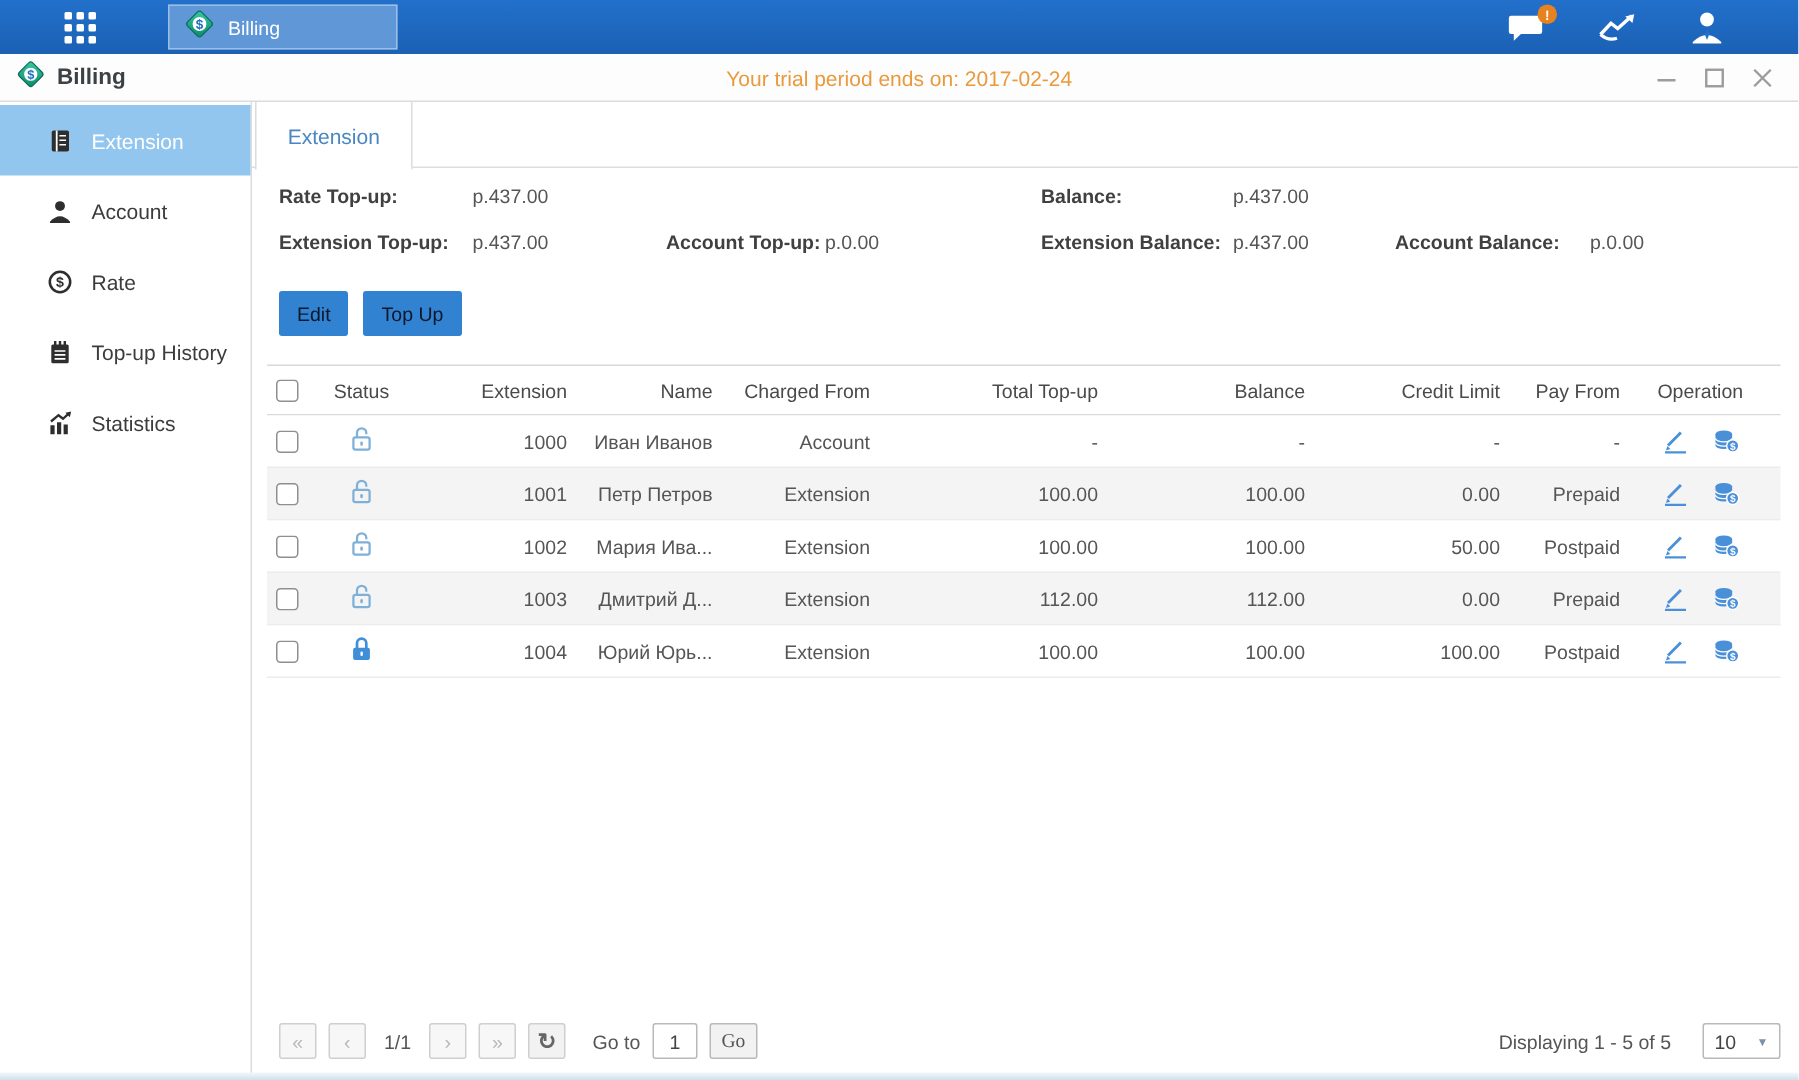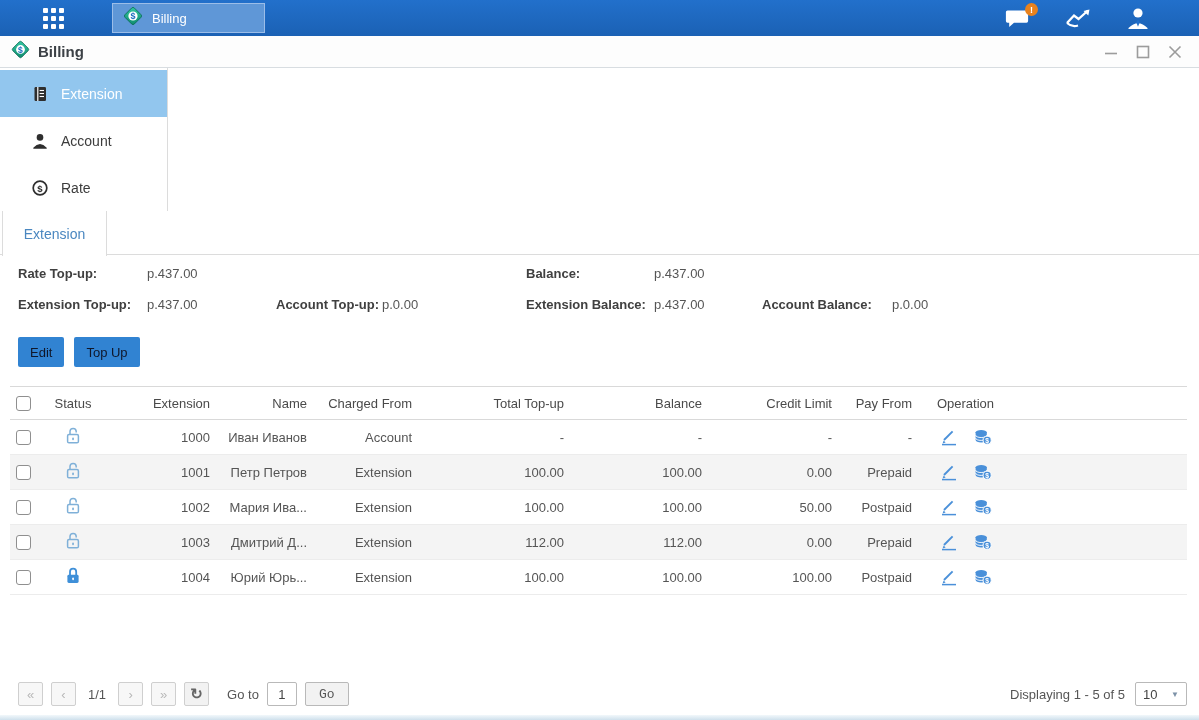--- a/index.html
+++ b/index.html
@@ -26,21 +26,21 @@
   
   .titlebar { position:relative; height:32px; background:#fdfdfd; border-bottom:1px solid #d8dde1;
     display:flex; align-items:center; }
   .win-title { display:flex; align-items:center; gap:7px; margin-left:10px; }
   .win-title .t { font-size:15px; font-weight:bold; color:#3c4146; }
   .trial { position:absolute; left:0; right:0; text-align:center; font-size:14px; color:var(--trial,#e89a3c); pointer-events:none; }
   .win-controls { position:absolute; right:16px; top:0; height:32px; display:flex; align-items:center; gap:16px; }
   .wc { width:16px; height:16px; display:flex; align-items:center; justify-content:center; cursor:pointer; }
 
   
-  .main { display:flex; height:652px;flex-direction:column; }
+  .main { display:flex; height:652px; }
   .sidebar { width:168px; border-right:1px solid #dcdcdc; padding-top:2px; background:#fff; }
   .nav-item { height:47px; display:flex; align-items:center; gap:12px; padding-left:30px;
     font-size:14px; color:#3c3c3c; cursor:pointer; }
   .nav-item.active { background:var(--active-nav,#92c6ee); color:#fff; }
   .nav-item .nicon { width:19px; height:19px; flex:0 0 19px; display:flex; align-items:center; justify-content:center; }
 
   .content { flex:1; position:relative; background:#fff; }
 
   .tabstrip { height:44px; border-bottom:1px solid #dcdcdc; display:flex; align-items:stretch; padding-left:2px; }
   .tab { width:105px; height:45px; margin-bottom:-1px; background:#fff; z-index:1;
@@ -81,23 +81,23 @@
   
   .pager { position:absolute; left:18px; right:12px; bottom:14px; display:flex; align-items:center; gap:8px;
     font-size:13px; color:#555; }
   .pbtn { width:25px; height:24px; background:#f7f7f7; border:1px solid #cfcfcf; border-radius:2px;
     display:flex; align-items:center; justify-content:center; color:#b8b8b8; font-size:13px; cursor:pointer; }
   .pbtn.refresh { color:#666; font-size:15px; font-weight:bold; background:#f2f2f2; }
   .page-ind { margin:0 4px; color:#555;text-align:center; }
   .goto-label { margin-left:10px; }
   .goto-input { width:30px; height:24px; border:1px solid #b9b9b9; border-radius:2px; text-align:center;
     font-size:13px; font-family:inherit; color:#444; }
-  .go-btn { width:44px; height:24px; background:#f2f2f2; border:1px solid #b9b9b9; border-radius:2px;
-    font-size:13px; font-family:Liberation Mono, monospace; color:#555; cursor:pointer; }
-  .pager-right { margin-left:auto; display:flex; align-items:center; gap:10px; }
+  .go-btn { width:32px; height:24px; background:#f2f2f2; border:1px solid #b9b9b9; border-radius:2px;
+    font-size:13px; font-family:Liberation Serif, serif; color:#555; cursor:pointer; }
+  .pager-right { margin-left:auto; display:flex; align-items:center; gap:21px; }
   .pagesize { width:52px; height:24px; border:1px solid #b9b9b9; border-radius:2px; background:#fff;
     display:flex; align-items:center; justify-content:space-between; padding:0 7px; cursor:pointer; color:#444; }
   .pagesize .tri { font-size:8px; color:#7d92a8; }
 
   .bottom-edge { position:absolute; left:0; right:0; bottom:0; height:5px;
     background:linear-gradient(180deg,#f2f8fb 0%, #cfe0ec 100%); }
 </style>
 </head>
 <body>
 
@@ -165,20 +165,21 @@
               <stop offset="1" stop-color="#0e8a6c"></stop>
         </linearGradient>
           </defs>
         <rect x="4.4" y="4.4" width="13.2" height="13.2" rx="2" transform="rotate(45 11 11)" fill="url(#g2)" stroke="#0b6b54" stroke-width="0.8"></rect>
         <circle cx="11" cy="11" r="4.6" fill="#fff"></circle>
         <text x="11" y="14.2" text-anchor="middle" font-size="9" font-weight="bold" fill="#1f6fc0">$</text>
       </svg>
     </span>
     <span class="t">Billing</span>
   </div>
+  <div class="trial">Your trial period ends on: 2017-02-24</div>
   <div class="win-controls">
     <span class="wc">
       <svg width="14" height="14" viewBox="0 0 14 14">
           <line x1="1" y1="8.5" x2="13" y2="8.5" stroke="#9c9c9c" stroke-width="1.6"></line>
         </svg>
     </span>
     <span class="wc">
       <svg width="14" height="14" viewBox="0 0 14 14">
           <rect x="1.5" y="1.5" width="11" height="11" fill="none" stroke="#9c9c9c" stroke-width="1.6"></rect>
         </svg>
@@ -216,20 +217,46 @@
       <span>Account</span>
     </div>
     <div class="nav-item">
       <span class="nicon">
         <svg width="18" height="18" viewBox="0 0 18 18">
           <circle cx="9" cy="9" r="6.8" fill="none" stroke="#2e2e2e" stroke-width="1.7"></circle>
           <text x="9" y="12.6" text-anchor="middle" font-size="9.5" font-weight="bold" fill="#2e2e2e">$</text>
         </svg>
       </span>
       <span>Rate</span>
+    </div>
+    <div class="nav-item">
+      <span class="nicon">
+        <svg width="18" height="18" viewBox="0 0 18 18">
+          <rect x="3.2" y="3.6" width="11.6" height="12.6" rx="1" fill="#2e2e2e"></rect>
+          <line x1="5.8" y1="1.4" x2="5.8" y2="4.6" stroke="#2e2e2e" stroke-width="1.6"></line>
+          <line x1="9" y1="1.4" x2="9" y2="4.6" stroke="#2e2e2e" stroke-width="1.6"></line>
+          <line x1="12.2" y1="1.4" x2="12.2" y2="4.6" stroke="#2e2e2e" stroke-width="1.6"></line>
+          <line x1="5.4" y1="8" x2="12.6" y2="8" stroke="#fff" stroke-width="1.1"></line>
+          <line x1="5.4" y1="10.6" x2="12.6" y2="10.6" stroke="#fff" stroke-width="1.1"></line>
+          <line x1="5.4" y1="13.2" x2="12.6" y2="13.2" stroke="#fff" stroke-width="1.1"></line>
+        </svg>
+      </span>
+      <span>Top-up History</span>
+    </div>
+    <div class="nav-item">
+      <span class="nicon">
+        <svg width="18" height="18" viewBox="0 0 18 18" fill="#2e2e2e">
+          <rect x="2.6" y="10.5" width="2.8" height="6"></rect>
+          <rect x="7" y="8.5" width="2.8" height="8"></rect>
+          <rect x="11.4" y="10" width="2.8" height="6.5"></rect>
+          <polyline points="3,8 8,3.8 11,6.2 15,2.6" fill="none" stroke="#2e2e2e" stroke-width="1.6"></polyline>
+          <polygon points="16.4,1.4 12.6,2.2 15.6,5.2"></polygon>
+        </svg>
+      </span>
+      <span>Statistics</span>
     </div>
   </div>
 
   <div class="content">
     <div class="tabstrip">
       <div class="tab">Extension</div>
     </div>
 
     <div class="summary">
       <span class="lbl r1 c1l">Rate Top-up:</span>

